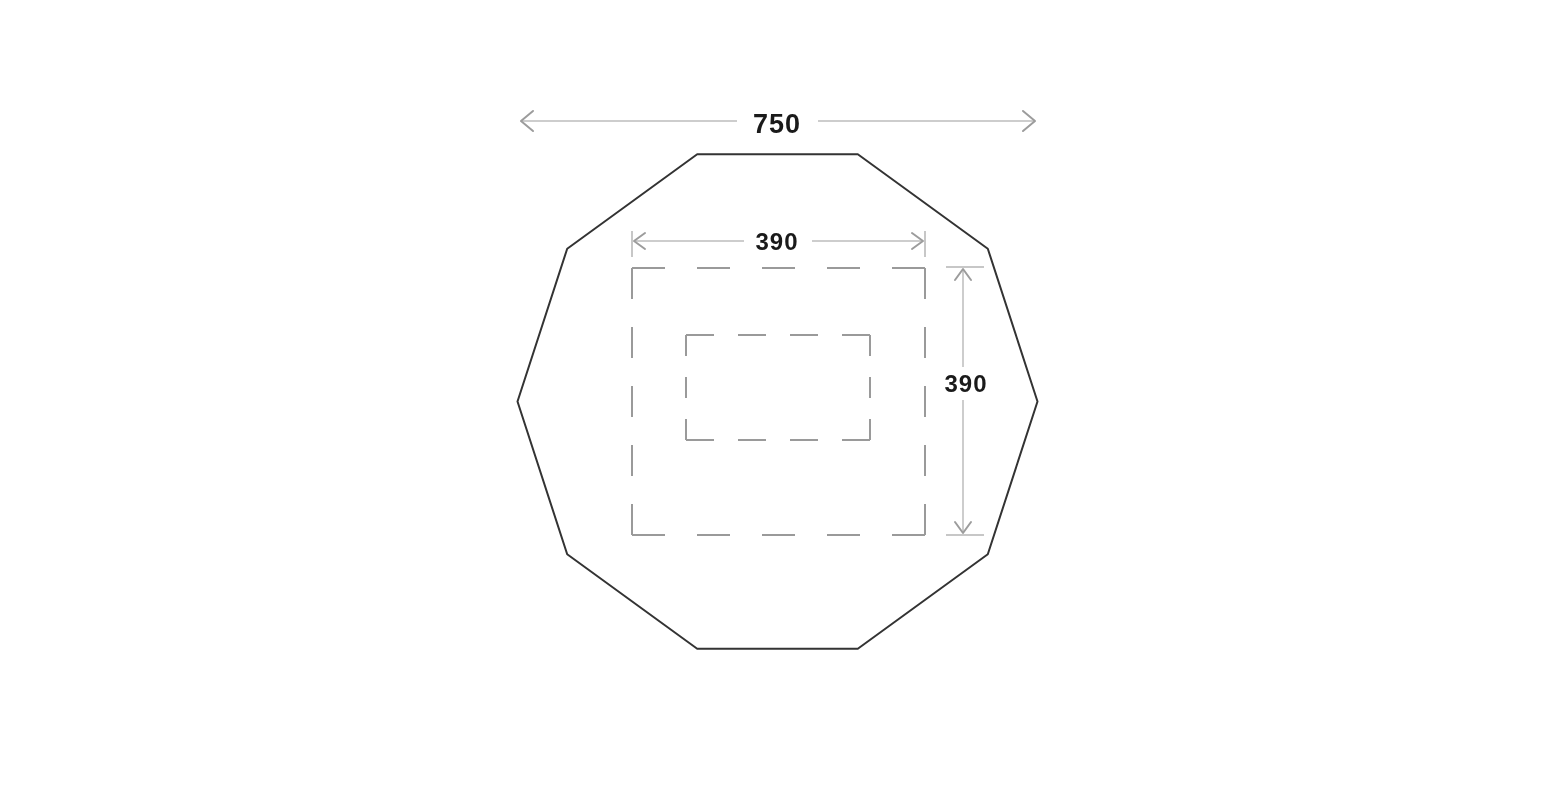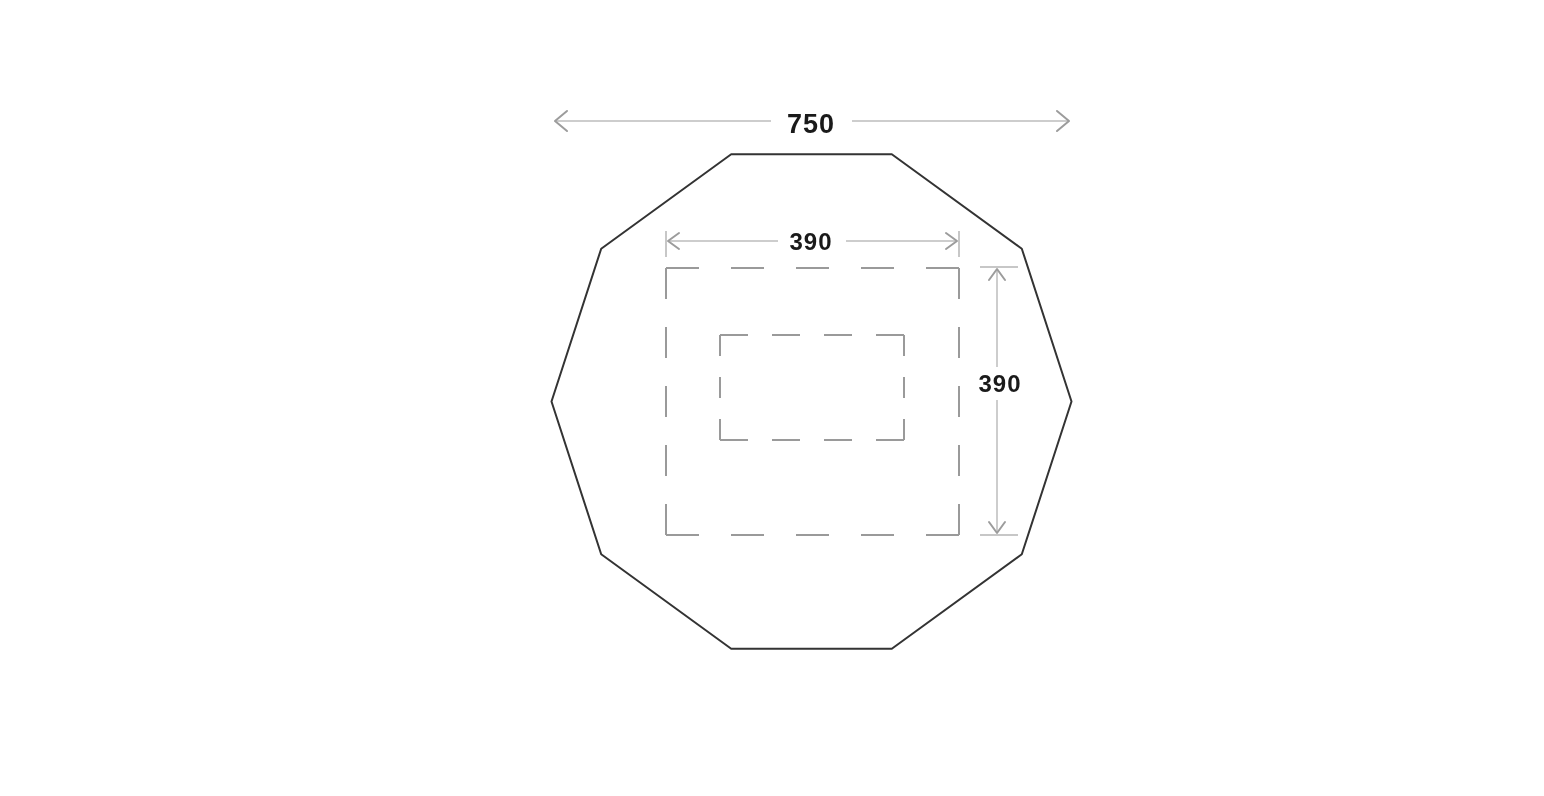--- a/index.html
+++ b/index.html
@@ -7,21 +7,20 @@
     padding: 0;
     background: #ffffff;
     font-family: "Liberation Sans", "DejaVu Sans", sans-serif;
   }
   .canvas {
     position: relative;
     width: 1276px;
     height: 796px;
     background: #ffffff;
     overflow: hidden;
-    padding-left: 34px;
   }
   svg { display: block; }
   .dim-label {
     font-family: "Liberation Sans", "DejaVu Sans", sans-serif;
     font-weight: bold;
     fill: #1a1a1a;
     letter-spacing: 1px;
   }
   .dim-label-lg { font-size: 27px; }
   .dim-label-md { font-size: 24px; }

